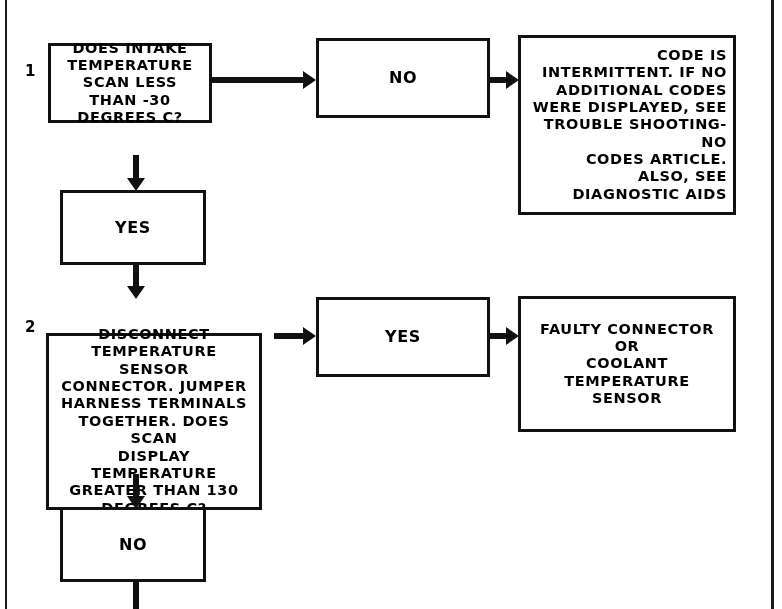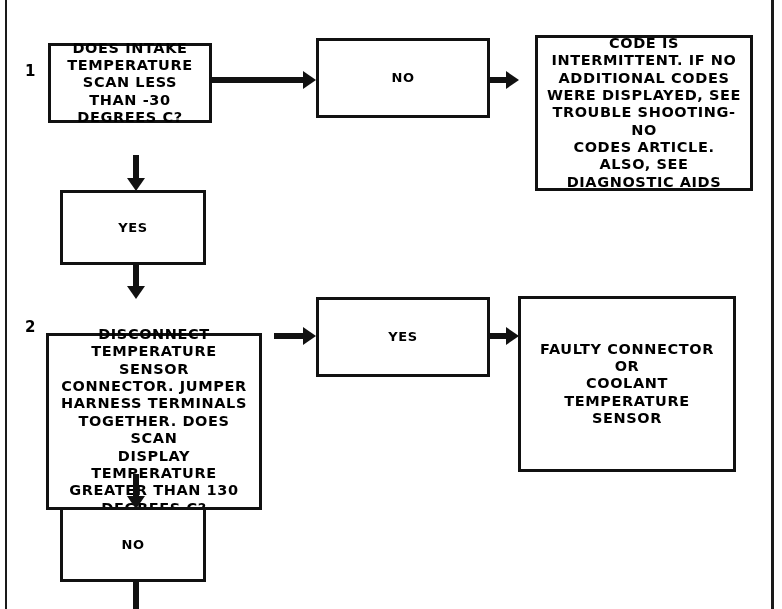--- a/index.html
+++ b/index.html
@@ -46,21 +46,21 @@
     width: 100%;
     padding: 0 6px;
     box-sizing: border-box;
     color: #000000;
     font-weight: bold;
     letter-spacing: 0.6px;
     line-height: 1.20;
     white-space: pre-line;
   }
   .box.q .box-text { font-size: 14.5px; }
-  .box.small .box-text { font-size: 13px; }
+  .box.small .box-text { font-size: 16px; }
   .box.wide .box-text { font-size: 14.5px; }
 
   
   .step-num {
     position: absolute;
     color: #000000;
     font-weight: bold;
     font-size: 15px;
     font-family: "DejaVu Sans", sans-serif;
   }
@@ -110,21 +110,21 @@
   <div class="conn h" style="left:212px; top:77px; width:92px;"></div>
   <div class="arrowhead right" style="left:303px; top:71px;"></div>
 
   <div class="box small" style="left:316px; top:38px; width:174px; height:80px;">
     <span class="box-text">NO</span>
   </div>
 
   <div class="conn h" style="left:490px; top:77px; width:18px;"></div>
   <div class="arrowhead right" style="left:506px; top:71px;"></div>
 
-  <div class="box wide" style="left:535px; top:35px; width:218px; height:156px;">
+  <div class="box wide" style="left:518px; top:35px; width:218px; height:180px;text-align:right;">
     <span class="box-text">CODE IS
 INTERMITTENT. IF NO
 ADDITIONAL CODES
 WERE DISPLAYED, SEE
 TROUBLE SHOOTING-NO
 CODES ARTICLE.
 ALSO, SEE
 DIAGNOSTIC AIDS</span>
   </div>
 
@@ -154,21 +154,21 @@
   <div class="conn h" style="left:274px; top:333px; width:30px;"></div>
   <div class="arrowhead right" style="left:303px; top:327px;"></div>
 
   <div class="box small" style="left:316px; top:297px; width:174px; height:80px;">
     <span class="box-text">YES</span>
   </div>
 
   <div class="conn h" style="left:490px; top:333px; width:18px;"></div>
   <div class="arrowhead right" style="left:506px; top:327px;"></div>
 
-  <div class="box wide" style="left:518px; top:296px; width:218px; height:176px;">
+  <div class="box wide" style="left:518px; top:296px; width:218px; height:136px;">
     <span class="box-text">FAULTY CONNECTOR OR
 COOLANT TEMPERATURE
 SENSOR</span>
   </div>
 
   <div class="conn v" style="left:133px; top:474px; height:28px;"></div>
   <div class="arrowhead down" style="left:127px; top:496px;"></div>
 
   <div class="box small" style="left:60px; top:507px; width:146px; height:75px;">
     <span class="box-text">NO</span>

